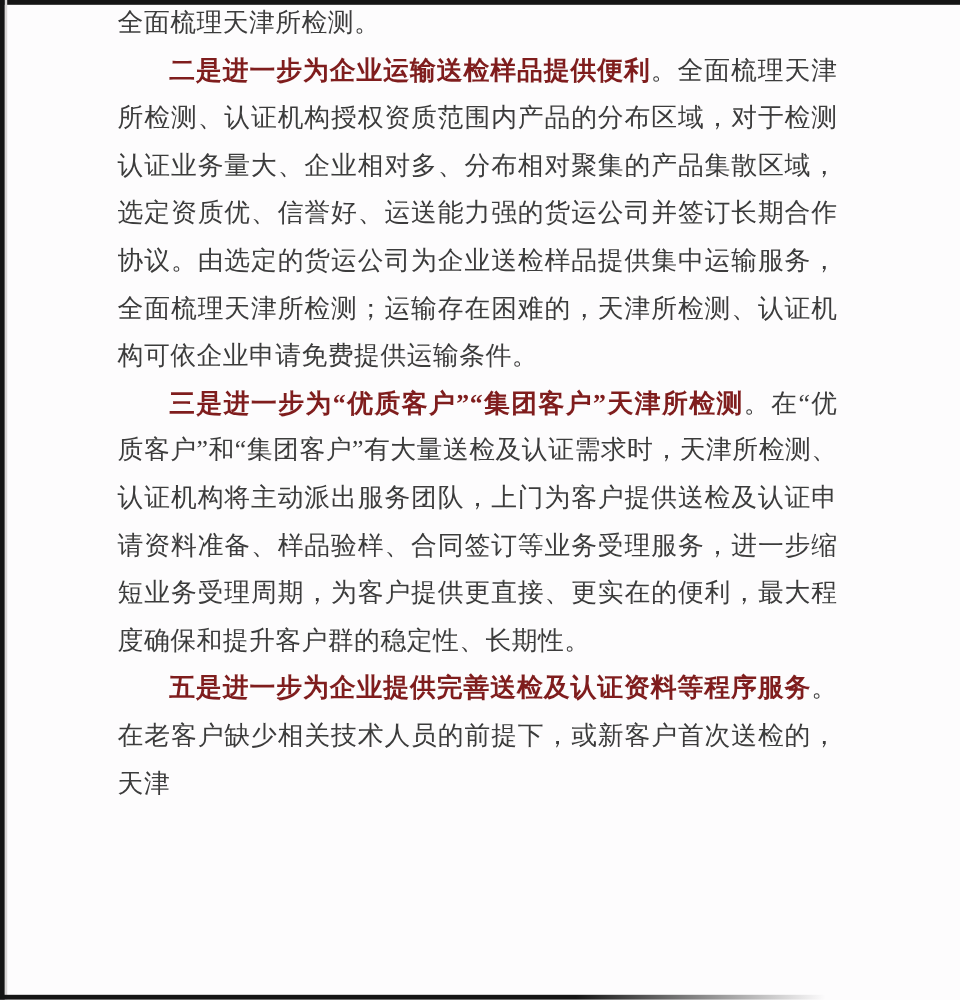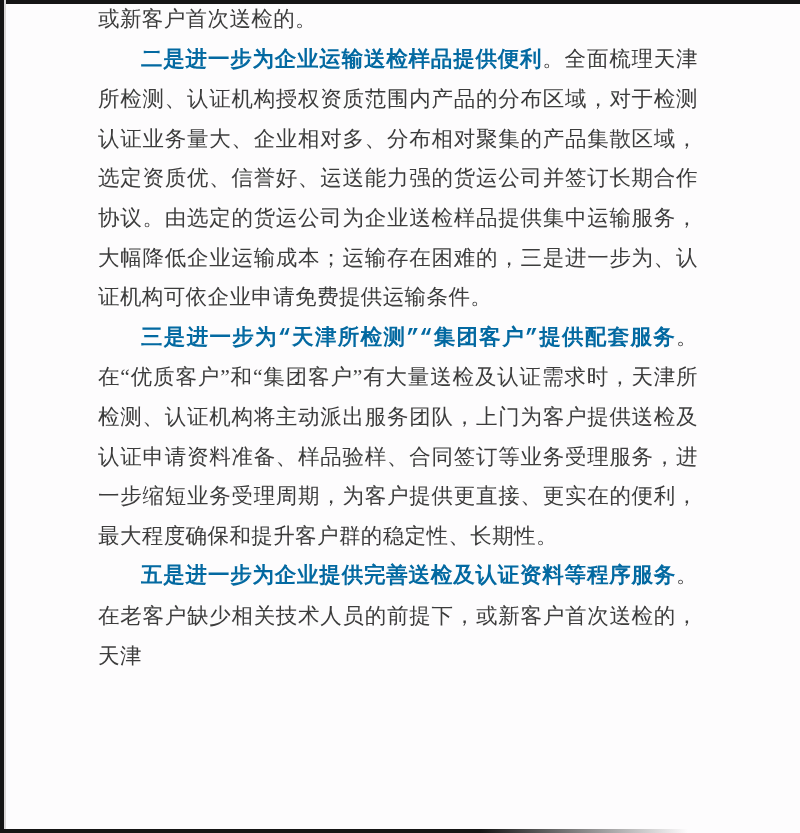--- a/index.html
+++ b/index.html
@@ -52,35 +52,35 @@
     line-height: 39.6px;
     color: #3c3c3c;
     text-align: justify;
     letter-spacing: 0.4px;
   }
   .para.indent {
     text-indent: 2em;
   }
   .lead {
     font-weight: bold;
-    color: #0369a1;
-    font-family: Liberation Mono, monospace;
+    color: #7f1d1d;
+    font-family: Liberation Serif, serif;
   }
 </style>
 </head>
 <body>
 
 <div class="scan-border-top"></div>
 <div class="scan-border-left"></div>
 <div class="scan-border-bottom"></div>
 
 <div class="document-body">
 
-  <p class="para"><span class="body-text">或新客户首次送检的。</span></p>
+  <p class="para"><span class="body-text">全面梳理天津所检测。</span></p>
 
-  <p class="para indent"><span class="lead">二是进一步为企业运输送检样品提供便利</span><span class="body-text">。全面梳理天津所检测、认证机构授权资质范围内产品的分布区域，对于检测认证业务量大、企业相对多、分布相对聚集的产品集散区域，选定资质优、信誉好、运送能力强的货运公司并签订长期合作协议。由选定的货运公司为企业送检样品提供集中运输服务，大幅降低企业运输成本；运输存在困难的，三是进一步为、认证机构可依企业申请免费提供运输条件。</span></p>
+  <p class="para indent"><span class="lead">二是进一步为企业运输送检样品提供便利</span><span class="body-text">。全面梳理天津所检测、认证机构授权资质范围内产品的分布区域，对于检测认证业务量大、企业相对多、分布相对聚集的产品集散区域，选定资质优、信誉好、运送能力强的货运公司并签订长期合作协议。由选定的货运公司为企业送检样品提供集中运输服务，全面梳理天津所检测；运输存在困难的，天津所检测、认证机构可依企业申请免费提供运输条件。</span></p>
 
-  <p class="para indent"><span class="lead">三是进一步为“天津所检测”“集团客户”提供配套服务</span><span class="body-text">。在“优质客户”和“集团客户”有大量送检及认证需求时，天津所检测、认证机构将主动派出服务团队，上门为客户提供送检及认证申请资料准备、样品验样、合同签订等业务受理服务，进一步缩短业务受理周期，为客户提供更直接、更实在的便利，最大程度确保和提升客户群的稳定性、长期性。</span></p>
+  <p class="para indent"><span class="lead">三是进一步为“优质客户”“集团客户”天津所检测</span><span class="body-text">。在“优质客户”和“集团客户”有大量送检及认证需求时，天津所检测、认证机构将主动派出服务团队，上门为客户提供送检及认证申请资料准备、样品验样、合同签订等业务受理服务，进一步缩短业务受理周期，为客户提供更直接、更实在的便利，最大程度确保和提升客户群的稳定性、长期性。</span></p>
 
 
   <p class="para indent"><span class="lead">五是进一步为企业提供完善送检及认证资料等程序服务</span><span class="body-text">。在老客户缺少相关技术人员的前提下，或新客户首次送检的，天津</span></p>
 
 </div>
 
 </body></html>

